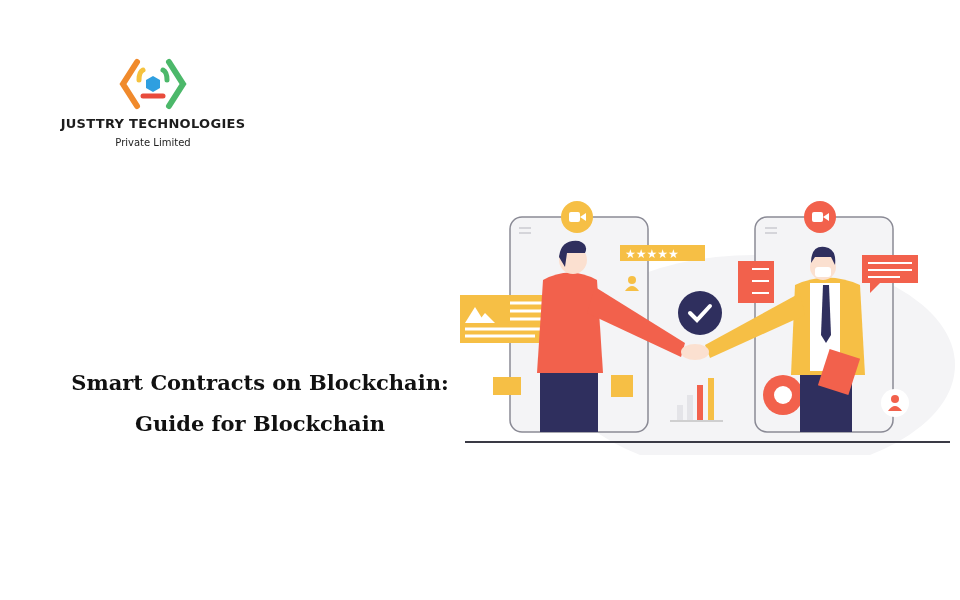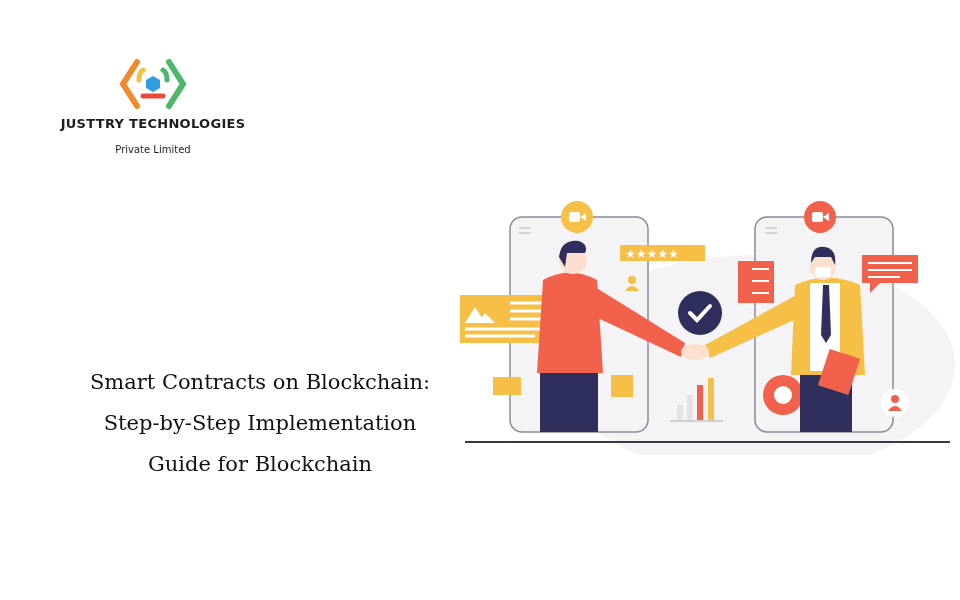--- a/index.html
+++ b/index.html
@@ -1,42 +1,41 @@
 <!DOCTYPE html>
 <html><head>
 <meta charset="utf-8">
 <style>
   html, body { margin: 0; padding: 0; }
   body { width: 960px; height: 600px; background: #ffffff; position: relative; overflow: hidden; font-family: "Liberation Serif", serif; }
   .logo { position: absolute; left: 58px; top: 58px; width: 190px; text-align: center; }
   .logo svg { display: block; margin: 0 auto; }
   .brand { font-family: "DejaVu Sans", sans-serif; font-size: 13px; font-weight: bold; letter-spacing: 0.3px; color: #1d1d1d; margin-top: 6px; }
-  .sub { font-family: "DejaVu Sans", sans-serif; font-size: 10px; color: #1d1d1d; margin-top: 13px; text-align: center; }
-  .headline { position: absolute; left: 40px; top: 362px; width: 440px; text-align: center; font-family: "DejaVu Serif", serif; font-weight: normal; font-size: 21px; line-height: 41px; color: #111; }
+  .sub { font-family: "DejaVu Sans", sans-serif; font-size: 10px; color: #1d1d1d; margin-top: 6px; text-align: center; }
+  .headline { position: absolute; left: 40px; top: 362px; width: 440px; text-align: center; font-family: "DejaVu Serif", serif; font-weight: bold; font-size: 21px; line-height: 41px; color: #111; }
   .art { position: absolute; left: 455px; top: 195px; width: 505px; height: 260px; }
 </style>
 </head>
 <body>
 
 <div class="logo">
   <svg width="72" height="52" viewBox="0 0 72 52">
     <polyline points="20,4 6,26 20,48" fill="none" stroke="#f08a2c" stroke-width="6" stroke-linecap="round"></polyline>
     <polyline points="52,4 66,26 52,48" fill="none" stroke="#4cb86a" stroke-width="6" stroke-linecap="round"></polyline>
     <path d="M26,12 Q22,14 22,22" fill="none" stroke="#f5c23e" stroke-width="5" stroke-linecap="round"></path>
     <path d="M46,12 Q50,14 50,22" fill="none" stroke="#4cb86a" stroke-width="5" stroke-linecap="round"></path>
     <path d="M26,38 L46,38" fill="none" stroke="#e84b3c" stroke-width="5" stroke-linecap="round"></path>
     <polygon points="36,18 43,22 43,30 36,34 29,30 29,22" fill="#2f9fe0"></polygon>
   </svg>
   <div class="brand">JUSTTRY TECHNOLOGIES</div>
   <div class="sub">Private Limited</div>
 </div>
 
 <div class="headline">
   <div>Smart Contracts on Blockchain:</div>
-  <div>Step-by-Step Implementation</div>
   <div>Guide for Blockchain</div>
 </div>
 
 <svg class="art" viewBox="0 0 505 260">
 
   <ellipse cx="300" cy="170" rx="200" ry="110" fill="#f4f4f6"></ellipse>
 
   <rect x="55" y="22" width="138" height="215" rx="12" fill="#f4f4f6" stroke="#8a8a95" stroke-width="1.5"></rect>
   <rect x="300" y="22" width="138" height="215" rx="12" fill="#f4f4f6" stroke="#8a8a95" stroke-width="1.5"></rect>
   <g stroke="#d5d5da" stroke-width="2">

